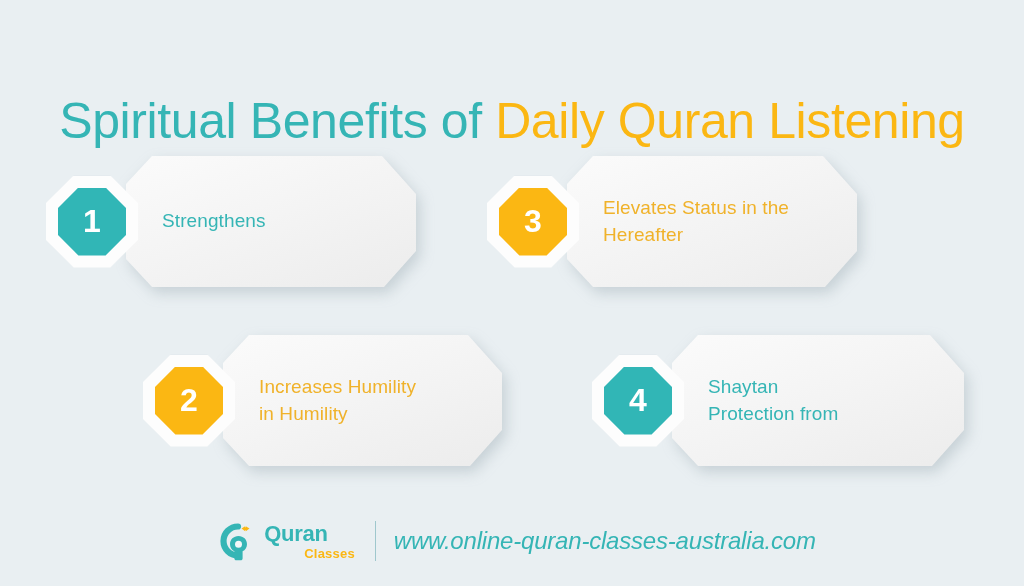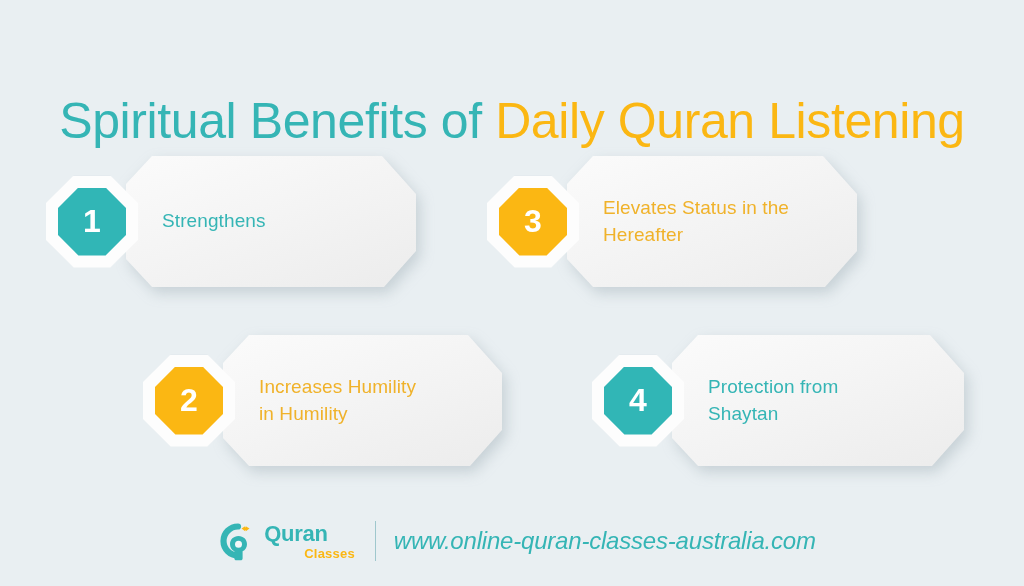--- a/index.html
+++ b/index.html
@@ -222,22 +222,22 @@
     </div>
   </div>
 
   <div class="item pos-4">
     <div class="badge-outer">
       <div class="badge-inner teal">4</div>
     </div>
     <div class="card-shell">
       <div class="card">
         <div class="card-label teal">
+          <div>Shaytan</div>
           <div>Protection from</div>
-          <div>Shaytan</div>
         </div>
       </div>
     </div>
   </div>
 
 </div>
 
 <div class="footer">
   <div class="logo">
     <svg class="logo-mark" viewBox="0 0 50 46">

